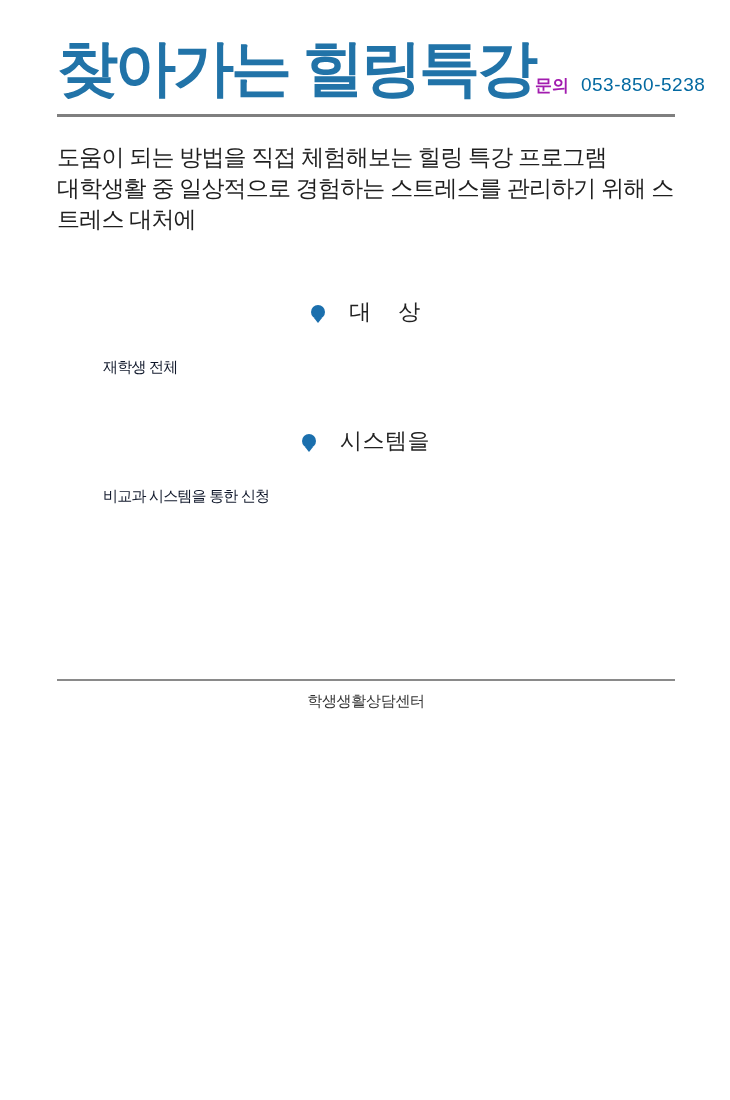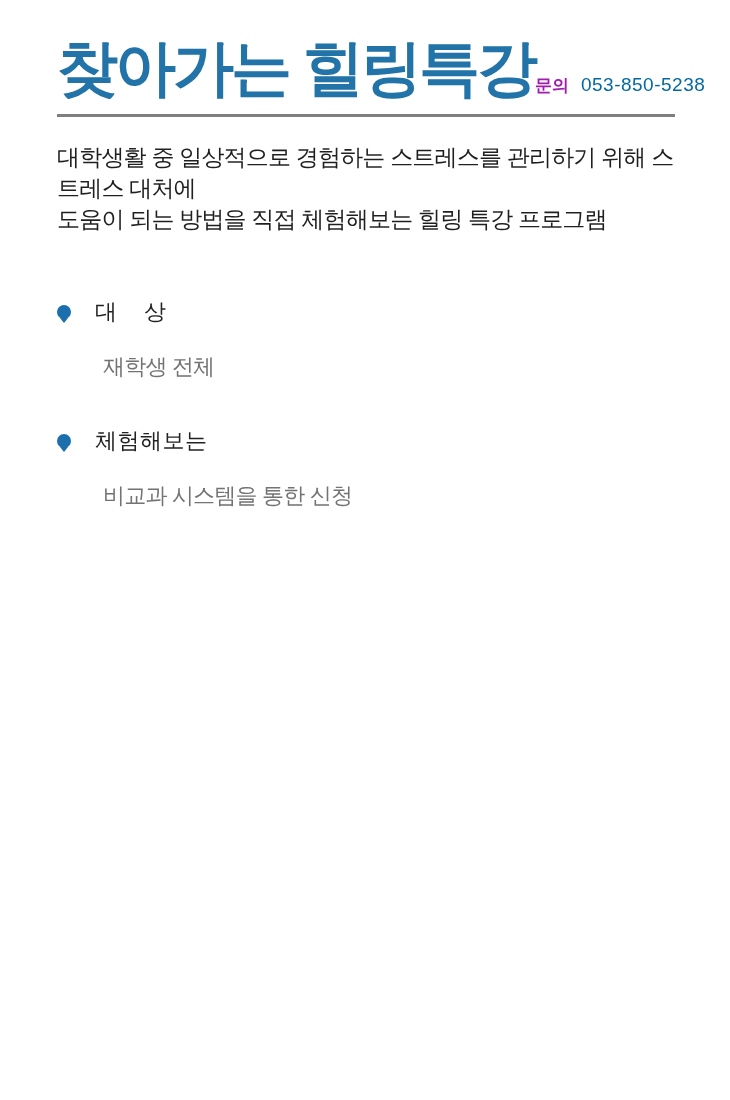--- a/index.html
+++ b/index.html
@@ -65,20 +65,21 @@
   }
   .intro-line { display: block; }
 
   
   .sections { margin-top: 62px; }
   .section { margin-bottom: 42px; }
   .section-head {
     display: flex;
     align-items: center;
     gap: 24px;
+    justify-content: center;
   }
   .bullet-icon {
     position: relative;
     width: 14px;
     height: 14px;
     background: #1B6FAD;
     border-radius: 50%;
     flex: 0 0 auto;
     margin-top: 1px;
   }
@@ -95,23 +96,23 @@
   }
   .section-title {
     font-size: 22px;
     font-weight: 500;
     color: #222222;
     letter-spacing: 0.5px;
     white-space: pre;
   }
   .section-body {
     margin: 22px 0 0 46px;
-    font-size: 22px;
+    font-size: 15px;
     line-height: 35px;
-    color: #737373;
+    color: #0f172a;
     letter-spacing: -0.8px;
   }
   .body-line { display: block; }
 
   
   .footer {
     position: absolute;
     top: 679px;
     left: 57px;
     right: 55px;
@@ -137,43 +138,47 @@
     <div class="header-row">
       <div class="page-title">찾아가는 힐링특강</div>
       <div class="contact">
         <span class="contact-label">문의</span>
         <span class="contact-number">053-850-5238</span>
       </div>
     </div>
     <hr class="header-rule">
 
     <div class="intro">
+      <span class="intro-line">도움이 되는 방법을 직접 체험해보는 힐링 특강 프로그램</span>
       <span class="intro-line">대학생활 중 일상적으로 경험하는 스트레스를 관리하기 위해 스트레스 대처에</span>
-      <span class="intro-line">도움이 되는 방법을 직접 체험해보는 힐링 특강 프로그램</span>
     </div>
 
     <div class="sections">
 
       <div class="section">
         <div class="section-head">
           <span class="bullet-icon"></span>
           <span class="section-title">대    상</span>
         </div>
         <div class="section-body">
           <span class="body-line">재학생 전체</span>
         </div>
       </div>
 
 
       <div class="section">
         <div class="section-head">
           <span class="bullet-icon"></span>
-          <span class="section-title">체험해보는</span>
+          <span class="section-title">시스템을</span>
         </div>
         <div class="section-body">
           <span class="body-line">비교과 시스템을 통한 신청</span>
         </div>
       </div>
 
     </div>
   </div>
 
+  <div class="footer">
+    <hr class="footer-rule">
+    <div class="footer-text">학생생활상담센터</div>
+  </div>
 </div>
 
 </body></html>

